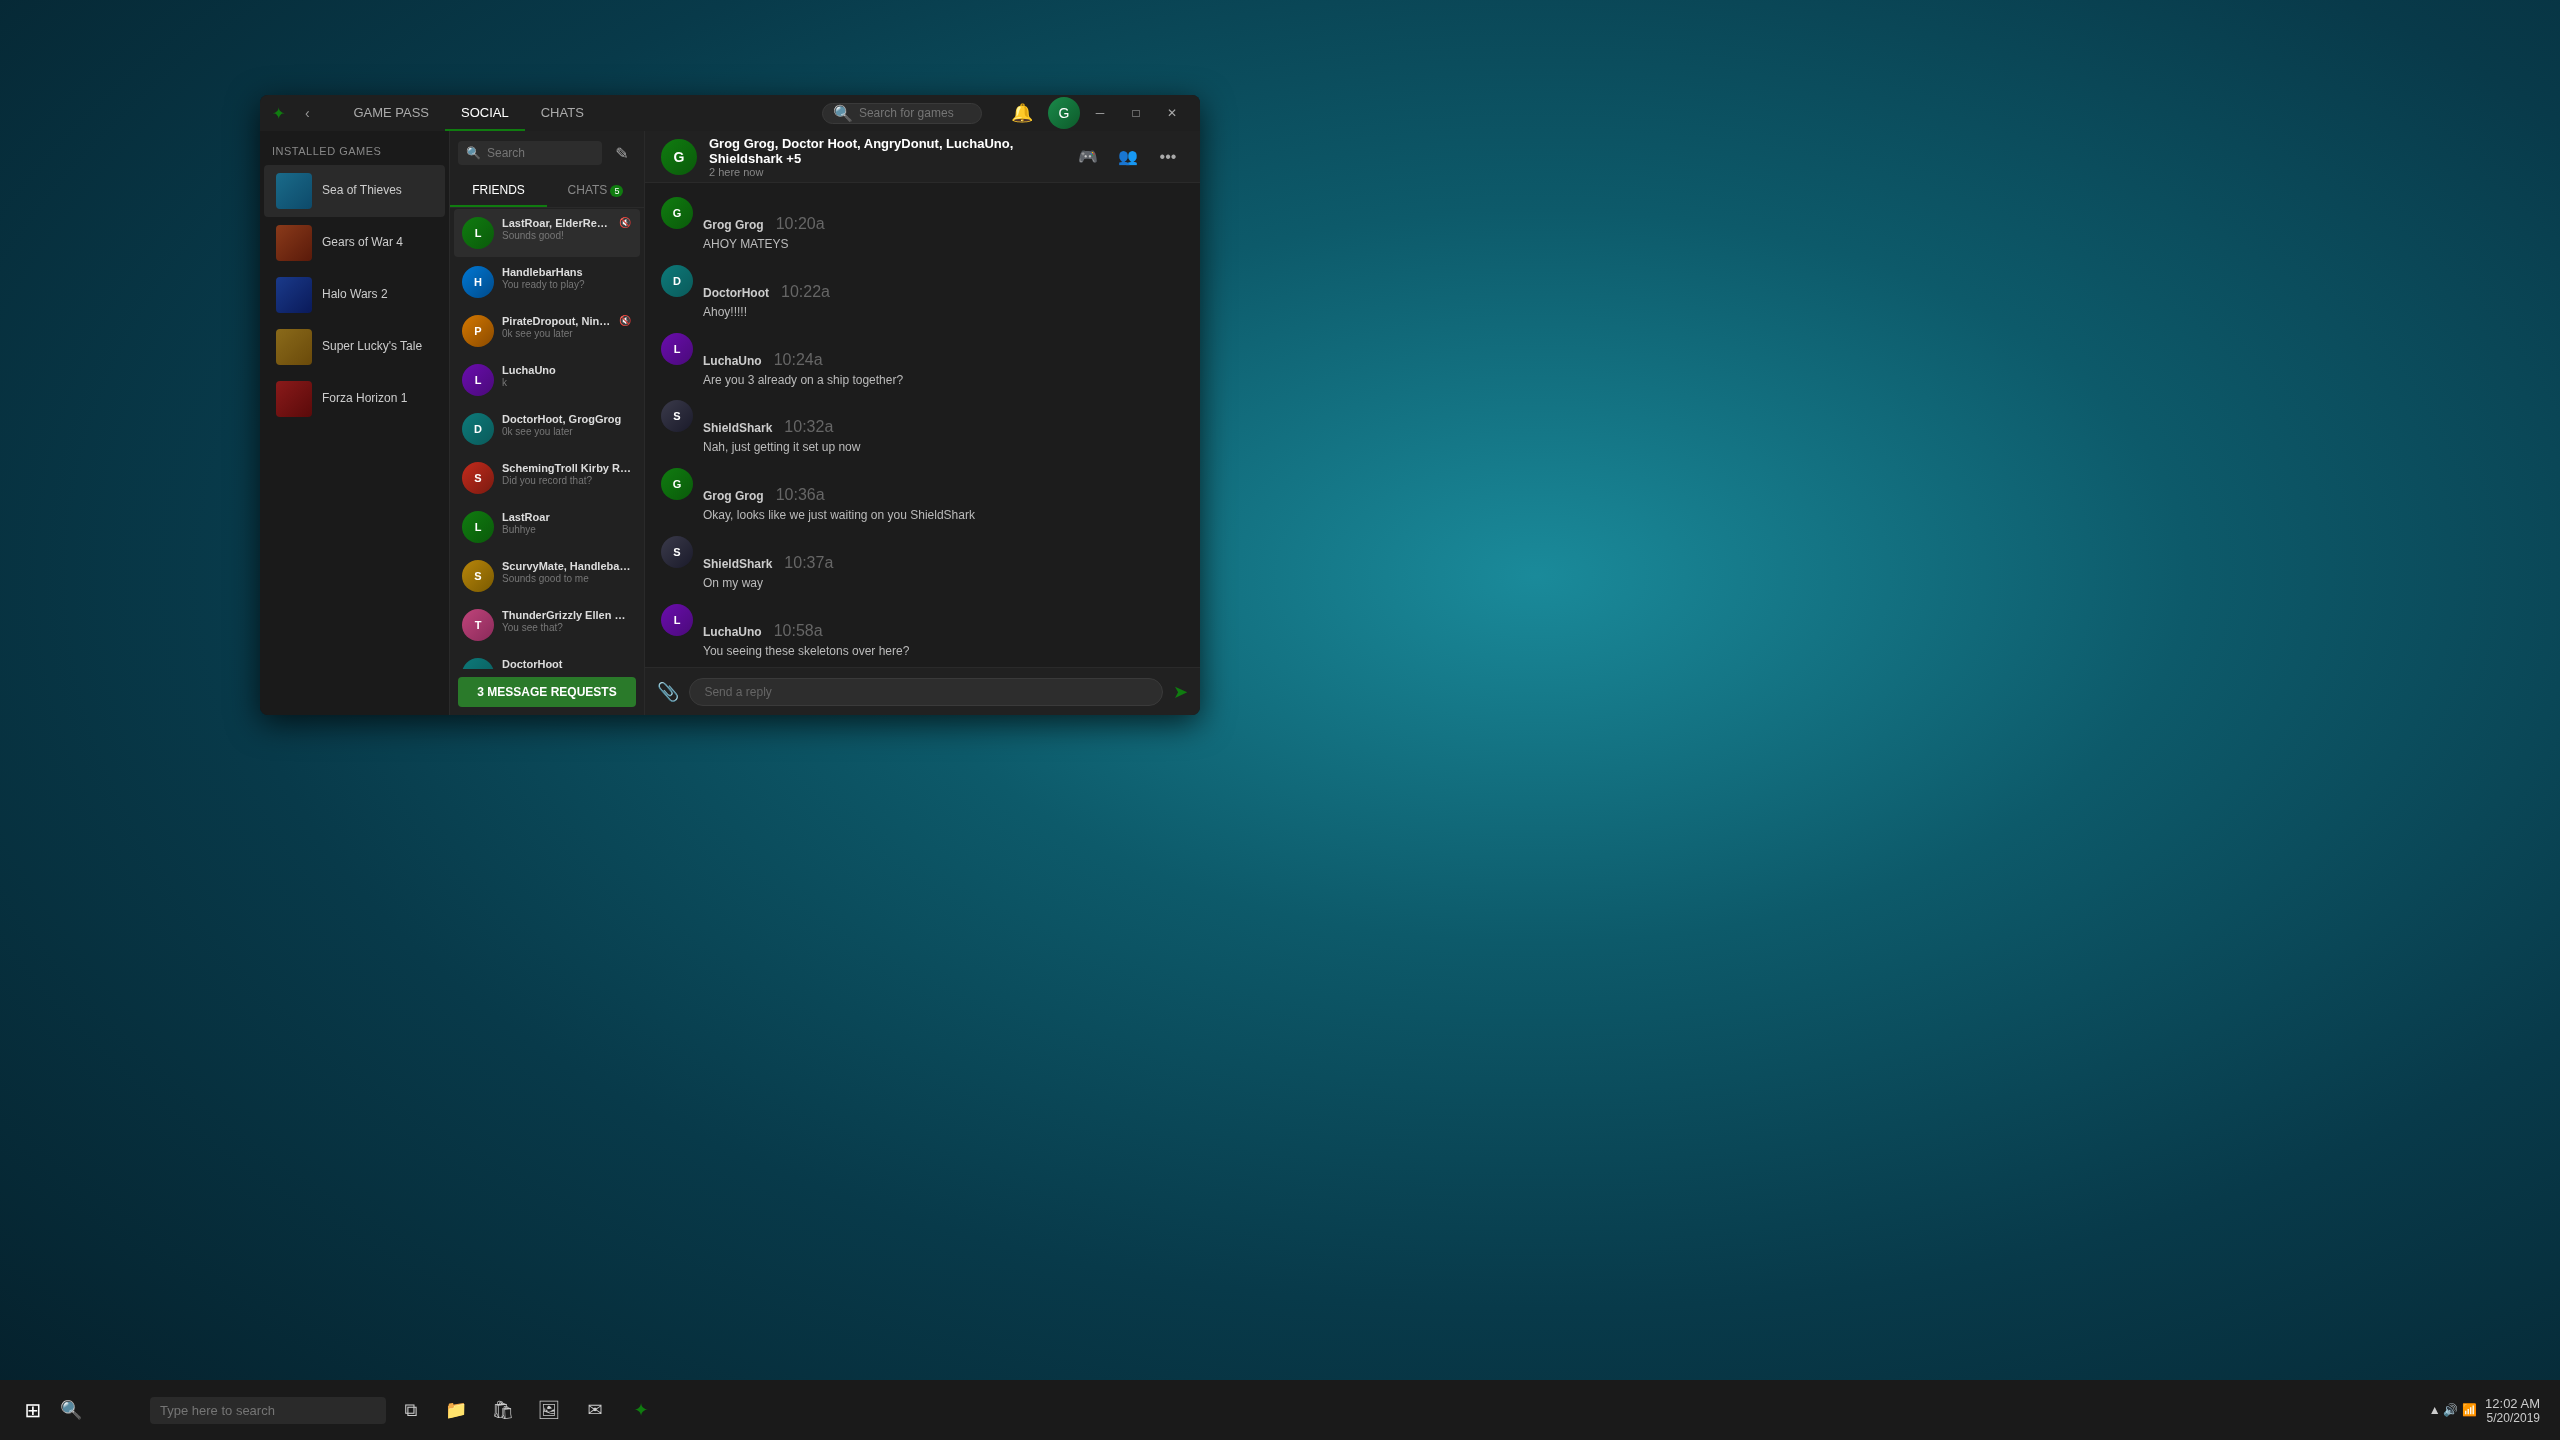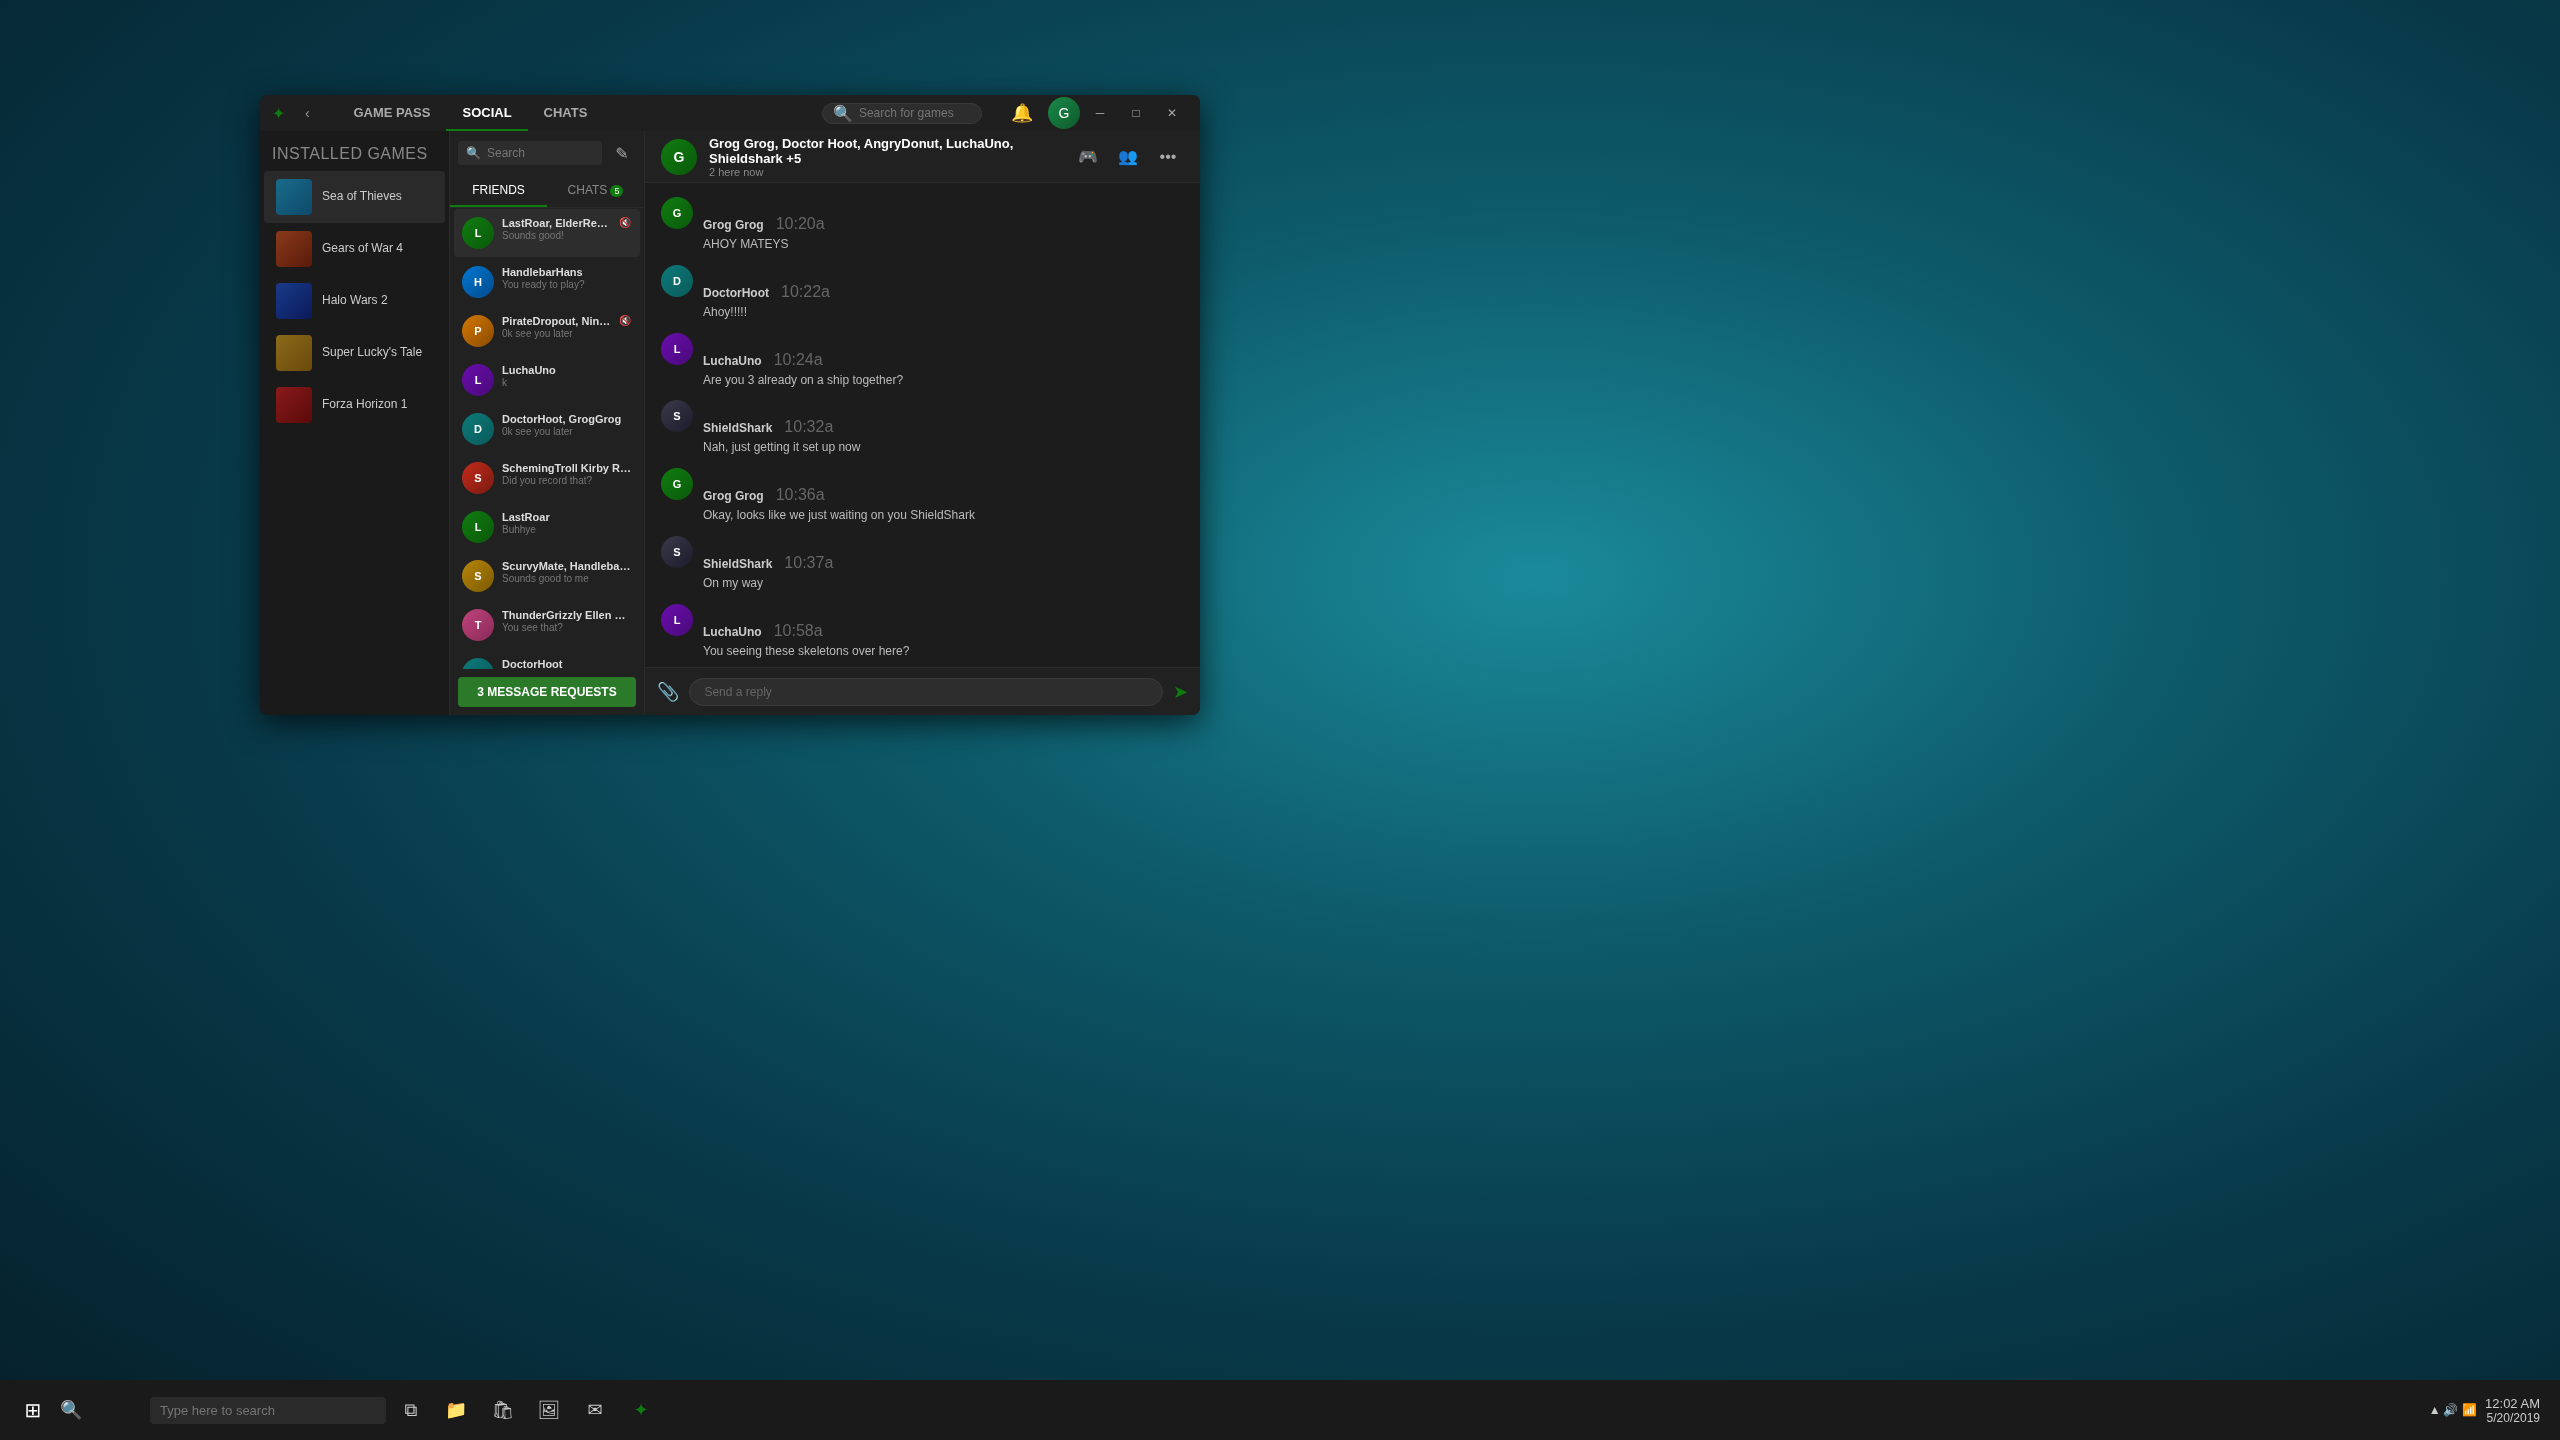--- a/index.html
+++ b/index.html
@@ -120,21 +120,20 @@
     }
     .title-bar-tab {
       padding: 16px 16px;
       height: 36px;
       display: flex;
       align-items: center;
       font-size: 13px;
       color: #aaa;
       cursor: pointer;
       border-bottom: 2px solid transparent;
-      font-weight: bold;
     }
     .title-bar-tab.active {
       color: #fff;
       border-bottom-color: #107c10;
     }
     .title-bar-search {
       margin-left: auto;
       background: #2d2d2d;
       border: 1px solid #3a3a3a;
       border-radius: 20px;
@@ -177,21 +176,21 @@
     
     .sidebar {
       width: 190px;
       background: #1a1a1a;
       flex-shrink: 0;
       overflow-y: auto;
       border-right: 1px solid #2a2a2a;
     }
     .sidebar-header {
       padding: 14px 12px 8px;
-      font-size: 16px;
+      font-size: 11px;
       color: #888;
       text-transform: uppercase;
       letter-spacing: 0.5px;
     }
     .sidebar-item {
       display: flex;
       align-items: center;
       gap: 10px;
       padding: 8px 12px;
       cursor: pointer;

